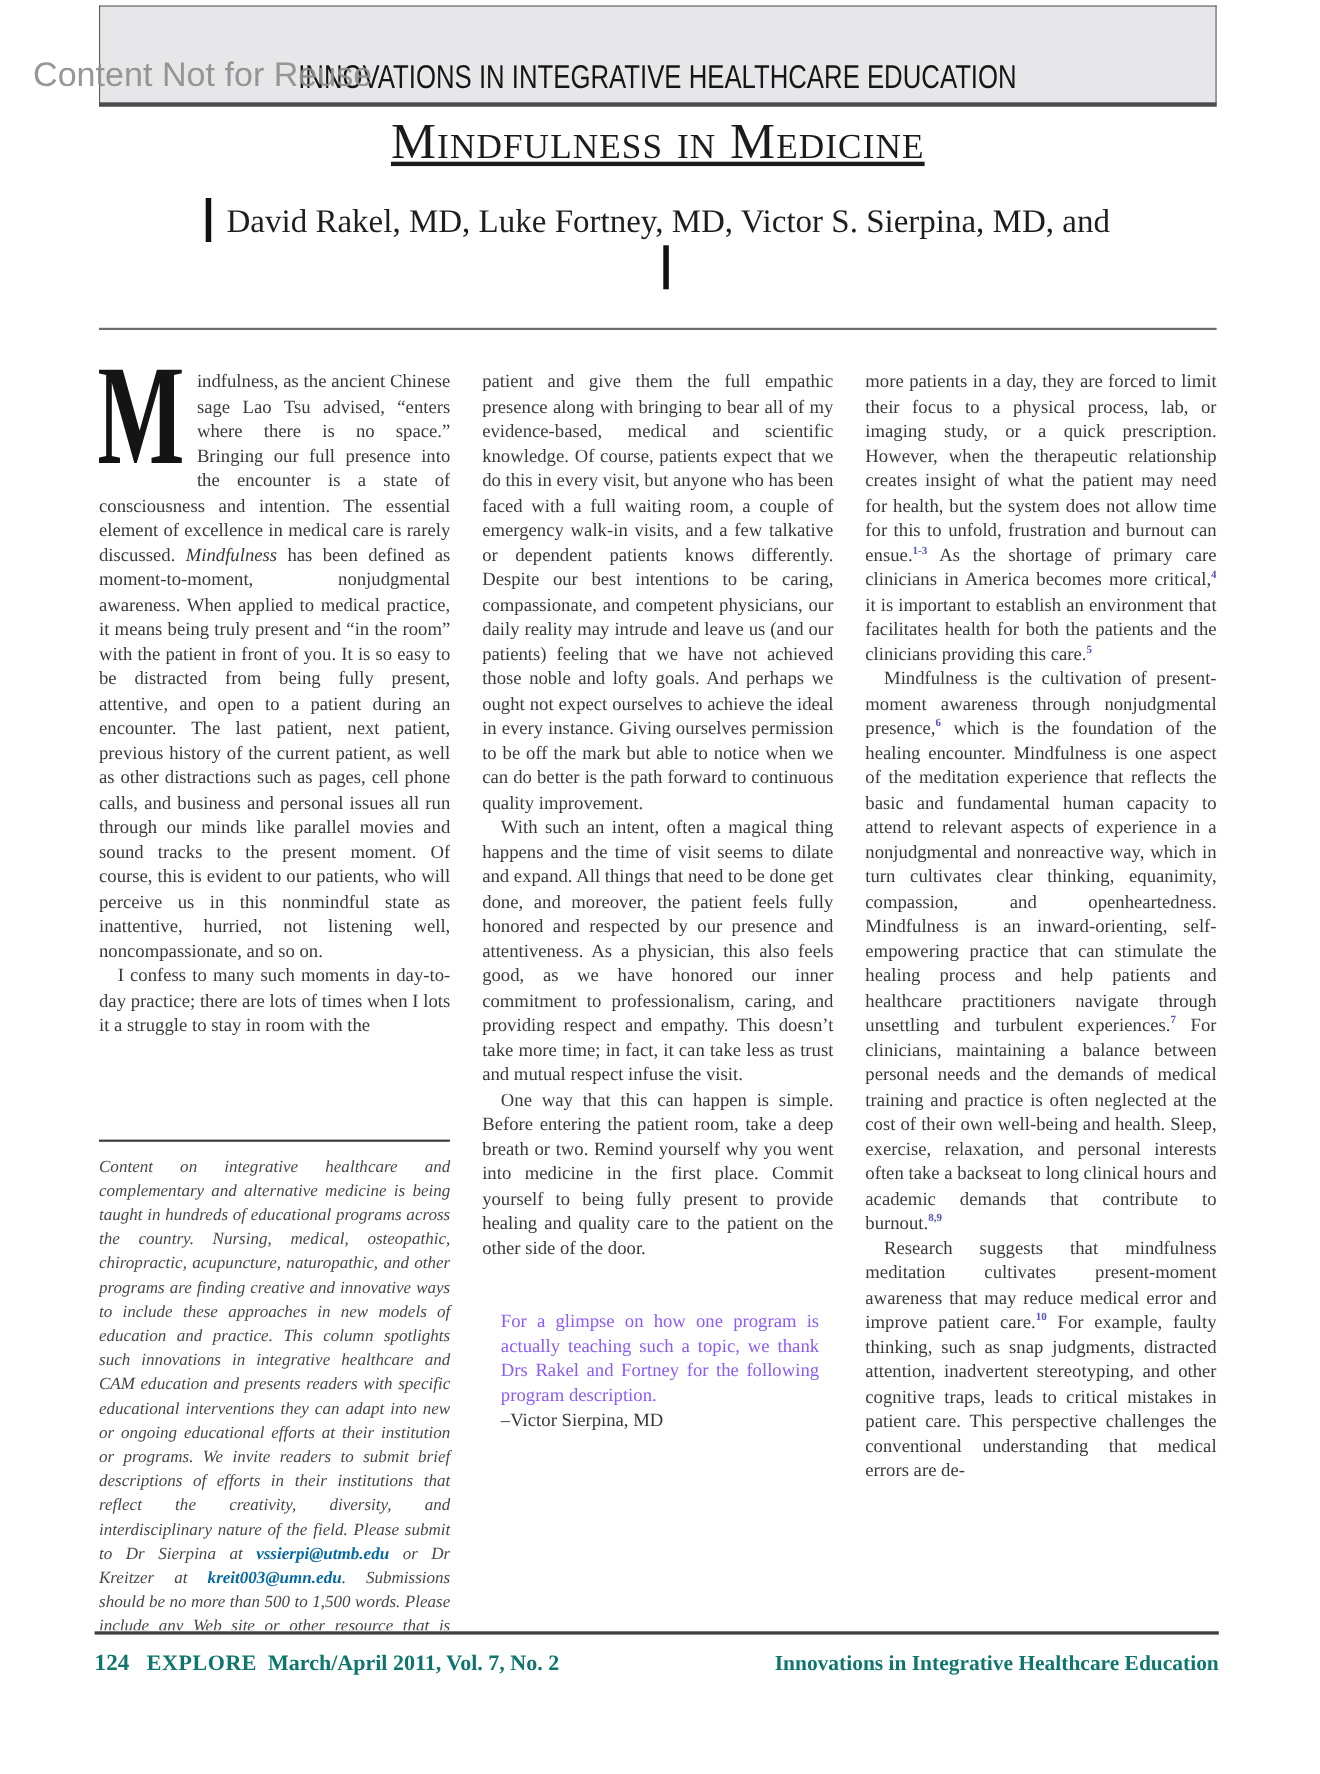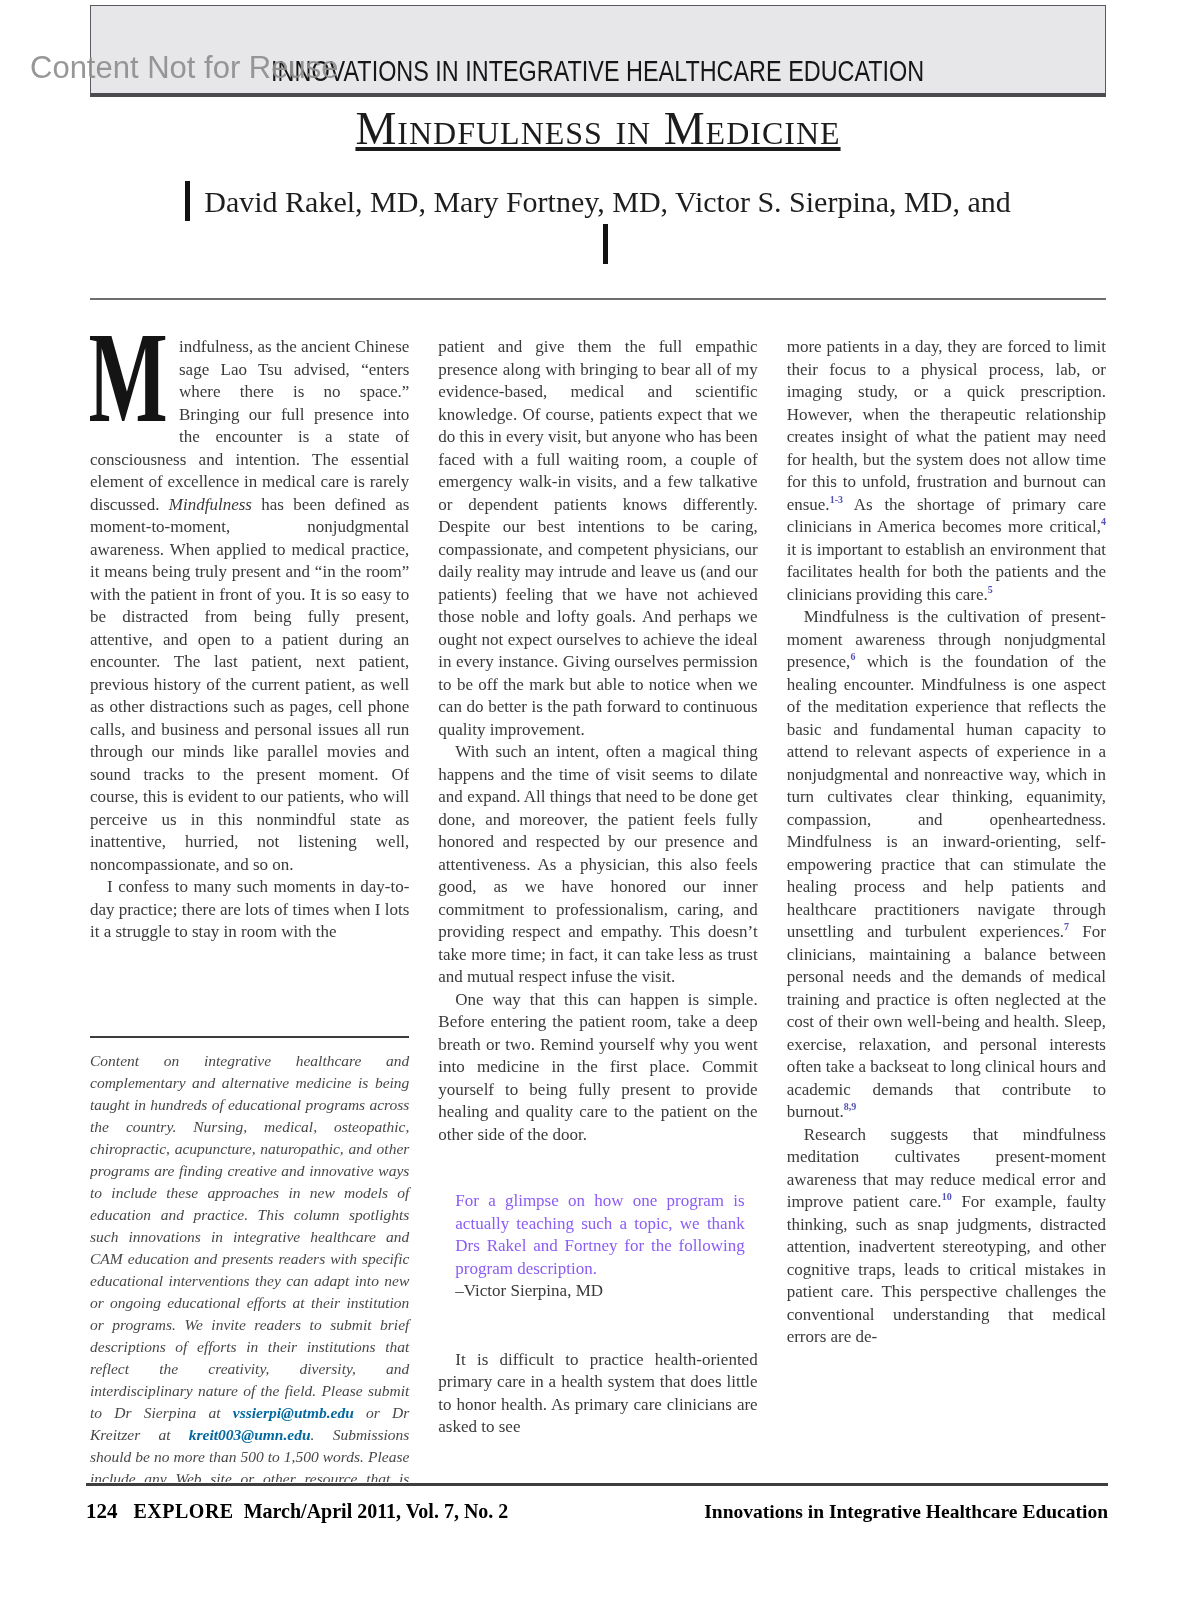--- a/index.html
+++ b/index.html
@@ -64,42 +64,42 @@
   .email { color: #0369a1; text-decoration: none; font-weight: bold; cursor: pointer; }
   .quote { margin: 44px 13px 0 17px; }
   .quote-text { margin: 0; font-size: 17px; line-height: 22.5px; color: #8b5cf6; text-align: justify; }
   .quote-attr { margin: 0; font-size: 17px; line-height: 22.5px; color: #3a3a3a; text-align: left; }
   sup.ref { color: #5252b8; font-size: 10px; line-height: 0; font-weight: bold; }
   
   .footer-rule { position: absolute; left: 86px; top: 1483px; width: 1022px; height: 3px; background: #3e3e3e; }
   .footer {
     position: absolute; left: 86px; top: 1499px; width: 1022px;
     display: flex; justify-content: space-between; align-items: baseline;
-    font-weight: bold; color: #000000;
+    font-weight: bold; color: #0f766e;
   }
   .pg { font-size: 21px; margin-right: 16px; }
   .journal { font-size: 20px; letter-spacing: .5px; margin-right: 10px; }
   .issue { font-size: 20px; }
   .footer-right { font-size: 19.5px; }
 </style>
 </head>
 <body>
 
 <div class="page">
 
   <div class="banner">
     <span class="banner-text">INNOVATIONS IN INTEGRATIVE HEALTHCARE EDUCATION</span>
   </div>
 
   <div class="watermark">Content Not for Reuse</div>
 
   <h1 class="title">Mindfulness in Medicine</h1>
 
   <div class="authors">
-    <div><span class="bar bar-left"></span><span>David Rakel, MD, Mary Fortney, MD, Victor S. Sierpina, MD, and</span></div>
+    <div><span class="bar bar-left"></span><span>David Rakel, MD, Luke Fortney, MD, Victor S. Sierpina, MD, and</span></div>
     <div><span class="bar bar-right"></span></div>
   </div>
 
   <div class="head-rule"></div>
 
   <div class="columns">
 
     <div class="col">
       <div class="col1-body">
         <p class="para">
@@ -114,21 +114,20 @@
     </div>
 
     <div class="col">
       <p class="para">patient and give them the full empathic presence along with bringing to bear all of my evidence-based, medical and scientific knowledge. Of course, patients expect that we do this in every visit, but anyone who has been faced with a full waiting room, a couple of emergency walk-in visits, and a few talkative or dependent patients knows differently. Despite our best intentions to be caring, compassionate, and competent physicians, our daily reality may intrude and leave us (and our patients) feeling that we have not achieved those noble and lofty goals. And perhaps we ought not expect ourselves to achieve the ideal in every instance. Giving ourselves permission to be off the mark but able to notice when we can do better is the path forward to continuous quality improvement.</p>
       <p class="para ind">With such an intent, often a magical thing happens and the time of visit seems to dilate and expand. All things that need to be done get done, and moreover, the patient feels fully honored and respected by our presence and attentiveness. As a physician, this also feels good, as we have honored our inner commitment to professionalism, caring, and providing respect and empathy. This doesn’t take more time; in fact, it can take less as trust and mutual respect infuse the visit.</p>
       <p class="para ind">One way that this can happen is simple. Before entering the patient room, take a deep breath or two. Remind yourself why you went into medicine in the first place. Commit yourself to being fully present to provide healing and quality care to the patient on the other side of the door.</p>
       <div class="quote">
         <p class="quote-text">For a glimpse on how one program is actually teaching such a topic, we thank Drs Rakel and Fortney for the following program description.</p>
         <p class="quote-attr">–Victor Sierpina, MD</p>
       </div>
-      <p class="para ind after-quote">It is difficult to practice health-oriented primary care in a health system that does little to honor health. As primary care clinicians are asked to see</p>
     </div>
 
     <div class="col">
       <p class="para"><span>more patients in a day, they are forced to limit their focus to a physical process, lab, or imaging study, or a quick prescription. However, when the therapeutic relationship creates insight of what the patient may need for health, but the system does not allow time for this to unfold, frustration and burnout can ensue.</span><sup class="ref">1-3</sup><span> As the shortage of primary care clinicians in America becomes more critical,</span><sup class="ref">4</sup><span> it is important to establish an environment that facilitates health for both the patients and the clinicians providing this care.</span><sup class="ref">5</sup></p>
       <p class="para ind"><span>Mindfulness is the cultivation of present-moment awareness through nonjudgmental presence,</span><sup class="ref">6</sup><span> which is the foundation of the healing encounter. Mindfulness is one aspect of the meditation experience that reflects the basic and fundamental human capacity to attend to relevant aspects of experience in a nonjudgmental and nonreactive way, which in turn cultivates clear thinking, equanimity, compassion, and openheartedness. Mindfulness is an inward-orienting, self-empowering practice that can stimulate the healing process and help patients and healthcare practitioners navigate through unsettling and turbulent experiences.</span><sup class="ref">7</sup><span> For clinicians, maintaining a balance between personal needs and the demands of medical training and practice is often neglected at the cost of their own well-being and health. Sleep, exercise, relaxation, and personal interests often take a backseat to long clinical hours and academic demands that contribute to burnout.</span><sup class="ref">8,9</sup></p>
       <p class="para ind"><span>Research suggests that mindfulness meditation cultivates present-moment awareness that may reduce medical error and improve patient care.</span><sup class="ref">10</sup><span> For example, faulty thinking, such as snap judgments, distracted attention, inadvertent stereotyping, and other cognitive traps, leads to critical mistakes in patient care. This perspective challenges the conventional understanding that medical errors are de-</span></p>
     </div>
 
   </div>
 

